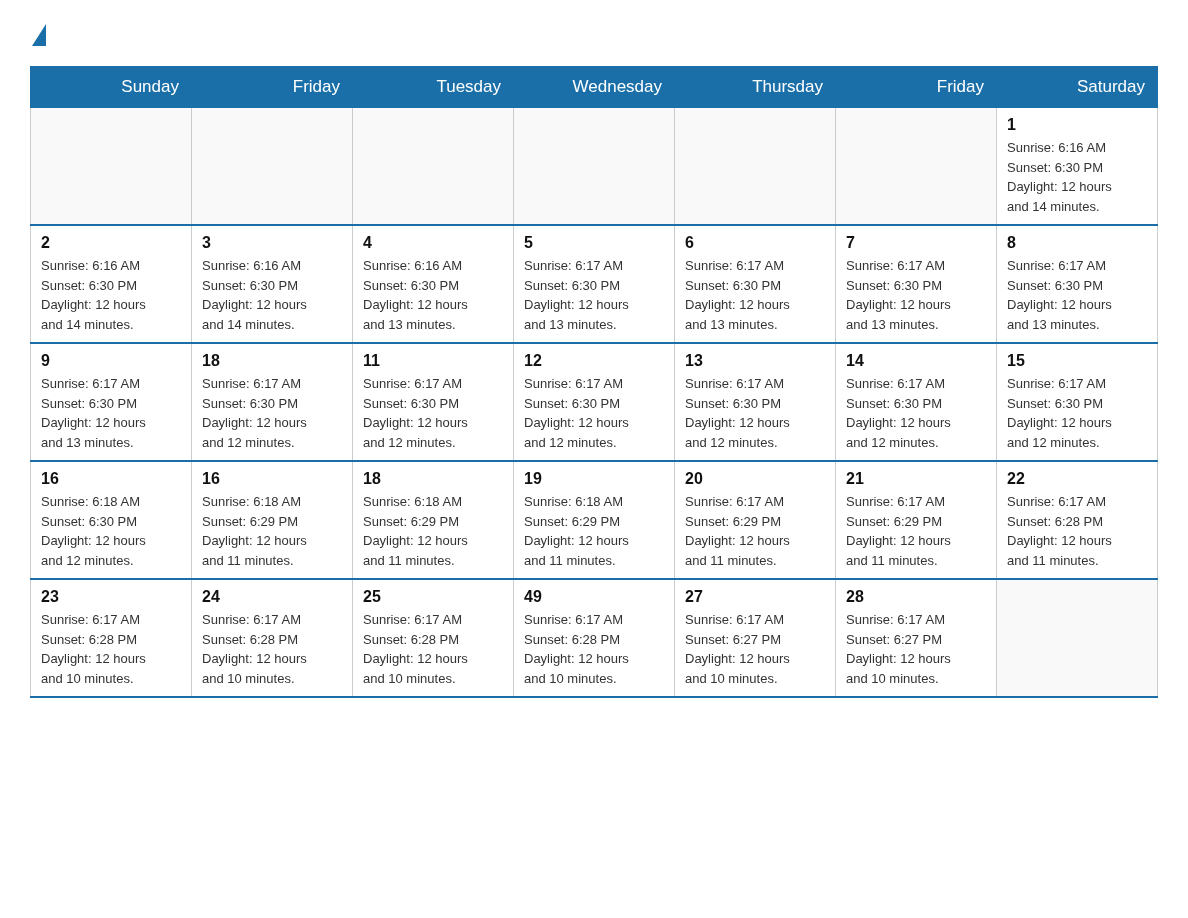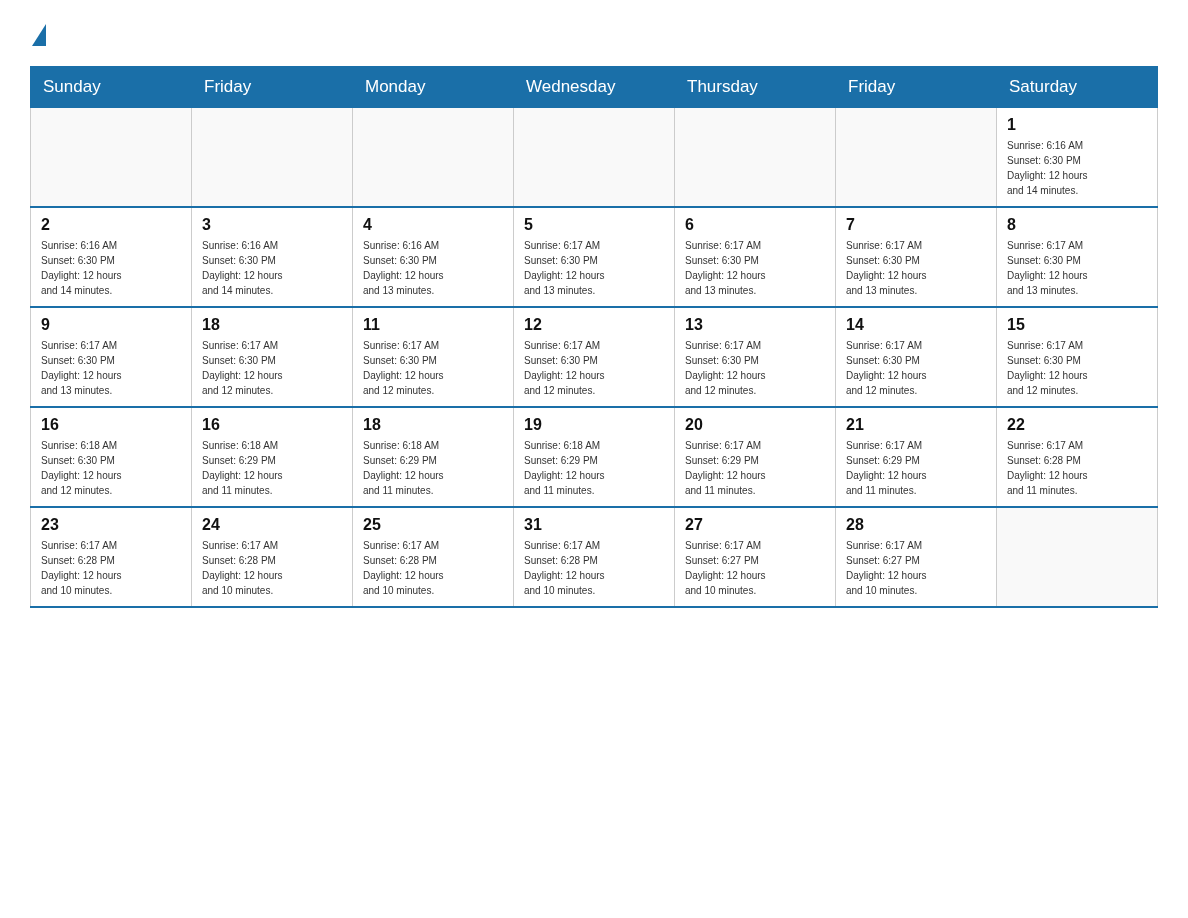--- a/index.html
+++ b/index.html
@@ -59,21 +59,21 @@
       color: #444;
       margin-top: 4px;
     }
     .calendar {
       width: 100%;
       border-collapse: collapse;
     }
     .calendar thead th {
       background-color: #1a6fa8;
       color: #fff;
-      text-align: left;
+      text-align: right;
       padding: 10px 12px;
       font-size: 17px;
       font-weight: normal;
       border: 1px solid #1a6fa8;
       margin-top: 44px;
     }
     .calendar tbody td {
       vertical-align: top;
       padding: 8px 10px;
       border: 1px solid #ccc;
@@ -86,21 +86,21 @@
       border-bottom: 2px solid #1a6fa8;
     }
     .day-number {
       font-size: 16px;
       font-weight: bold;
       color: #111;
       display: block;
       margin-bottom: 4px;
     }
     .day-info {
-      font-size: 10px;
+      font-size: 13px;
       color: #333;
       line-height: 1.5;
     }
     .empty-cell {
       background: #f9f9f9;
     }
   </style>
 </head>
 <body>
 
@@ -116,21 +116,21 @@
     <div class="month-title"></div>
     <div class="subtitle"></div>
   </div>
 </div>
 
 <table class="calendar">
   <thead>
     <tr>
     <th>Sunday</th>
         <th>Friday</th>
-        <th>Monday</th>
+        <th>Tuesday</th>
         <th>Wednesday</th>
         <th>Thursday</th>
         <th>Friday</th>
         <th>Saturday</th>
       </tr>
   </thead>
   <tbody id="calendar-body">
   <tr>
         <td class="empty-cell"></td>
         <td class="empty-cell"></td>
@@ -315,21 +315,21 @@
 and 10 minutes.</div>
         </td>
         <td>
           <span class="day-number">25</span>
           <div class="day-info" style="white-space: pre-line;">Sunrise: 6:17 AM
 Sunset: 6:28 PM
 Daylight: 12 hours
 and 10 minutes.</div>
         </td>
         <td>
-          <span class="day-number">31</span>
+          <span class="day-number">49</span>
           <div class="day-info" style="white-space: pre-line;">Sunrise: 6:17 AM
 Sunset: 6:28 PM
 Daylight: 12 hours
 and 10 minutes.</div>
         </td>
         <td>
           <span class="day-number">27</span>
           <div class="day-info" style="white-space: pre-line;">Sunrise: 6:17 AM
 Sunset: 6:27 PM
 Daylight: 12 hours

